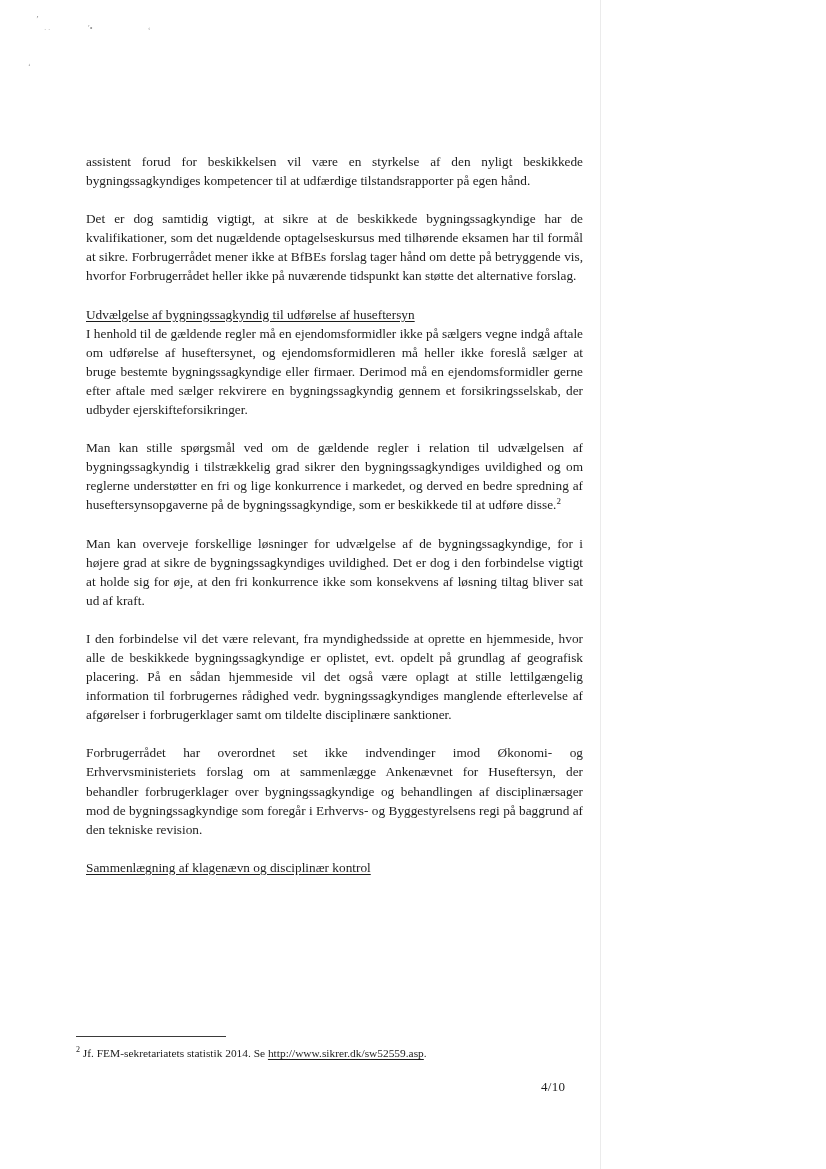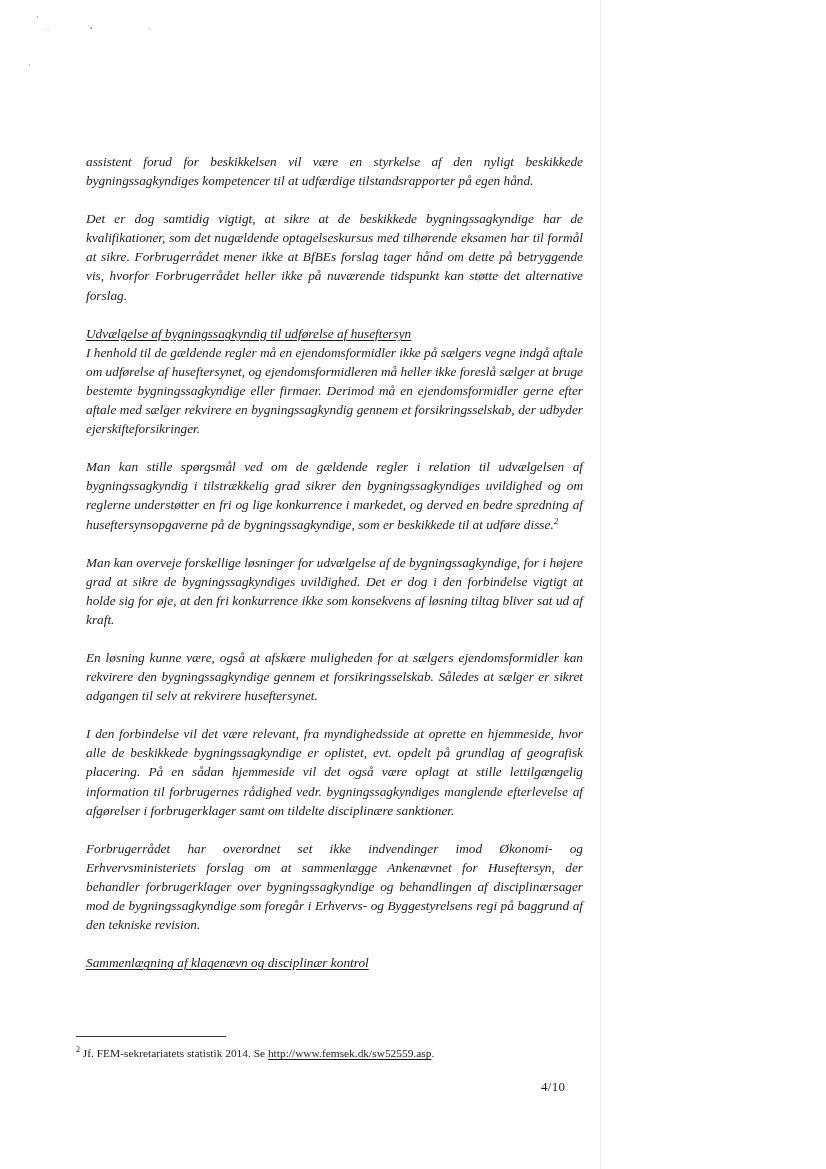--- a/index.html
+++ b/index.html
@@ -43,21 +43,20 @@
     position: absolute;
     left: 86px;
     top: 152px;
     width: 497px;
     font-size: 13.3px;
     line-height: 19.1px;
     text-align: justify;
   }
   .para {
     margin-bottom: 19px;
-    font-style: italic;
   }
   .heading {
     text-decoration: underline;
     text-underline-offset: 2px;
     margin-bottom: 0;
   }
   .fn-ref {
     font-size: 9px;
     vertical-align: super;
     line-height: 0;
@@ -115,30 +114,29 @@
     <p class="para">Det er dog samtidig vigtigt, at sikre at de beskikkede bygningssagkyndige har de kvalifikationer, som det nugældende optagelseskursus med tilhørende eksamen har til formål at sikre. Forbrugerrådet mener ikke at BfBEs forslag tager hånd om dette på betryggende vis, hvorfor Forbrugerrådet heller ikke på nuværende tidspunkt kan støtte det alternative forslag.</p>
 
     <p class="para heading">Udvælgelse af bygningssagkyndig til udførelse af huseftersyn</p>
 
     <p class="para">I henhold til de gældende regler må en ejendomsformidler ikke på sælgers vegne indgå aftale om udførelse af huseftersynet, og ejendomsformidleren må heller ikke foreslå sælger at bruge bestemte bygningssagkyndige eller firmaer. Derimod må en ejendomsformidler gerne efter aftale med sælger rekvirere en bygningssagkyndig gennem et forsikringsselskab, der udbyder ejerskifteforsikringer.</p>
 
     <p class="para"><span>Man kan stille spørgsmål ved om de gældende regler i relation til udvælgelsen af bygningssagkyndig i tilstrækkelig grad sikrer den bygningssagkyndiges uvildighed og om reglerne understøtter en fri og lige konkurrence i markedet, og derved en bedre spredning af huseftersynsopgaverne på de bygningssagkyndige, som er beskikkede til at udføre disse.</span><sup class="fn-ref">2</sup></p>
 
     <p class="para">Man kan overveje forskellige løsninger for udvælgelse af de bygningssagkyndige, for i højere grad at sikre de bygningssagkyndiges uvildighed. Det er dog i den forbindelse vigtigt at holde sig for øje, at den fri konkurrence ikke som konsekvens af løsning tiltag bliver sat ud af kraft.</p>
 
-    <p class="para">En løsning kunne være, også at afskære muligheden for at sælgers ejendomsformidler kan rekvirere den bygningssagkyndige gennem et forsikringsselskab. Således at sælger er sikret adgangen til selv at rekvirere huseftersynet.</p>
 
     <p class="para">I den forbindelse vil det være relevant, fra myndighedsside at oprette en hjemmeside, hvor alle de beskikkede bygningssagkyndige er oplistet, evt. opdelt på grundlag af geografisk placering. På en sådan hjemmeside vil det også være oplagt at stille lettilgængelig information til forbrugernes rådighed vedr. bygningssagkyndiges manglende efterlevelse af afgørelser i forbrugerklager samt om tildelte disciplinære sanktioner.</p>
 
     <p class="para">Forbrugerrådet har overordnet set ikke indvendinger imod Økonomi- og Erhvervsministeriets forslag om at sammenlægge Ankenævnet for Huseftersyn, der behandler forbrugerklager over bygningssagkyndige og behandlingen af disciplinærsager mod de bygningssagkyndige som foregår i Erhvervs- og Byggestyrelsens regi på baggrund af den tekniske revision.</p>
 
     <p class="para heading">Sammenlægning af klagenævn og disciplinær kontrol</p>
 
   </div>
 
   <div class="footnote">
     <div class="footnote-rule"></div>
-    <p class="footnote-text"><sup>2</sup><span> Jf. FEM-sekretariatets statistik 2014. Se </span><a class="fn-link" href="#">http://www.femsek.dk/sw52559.asp</a><span>.</span></p>
+    <p class="footnote-text"><sup>2</sup><span> Jf. FEM-sekretariatets statistik 2014. Se </span><a class="fn-link" href="#">http://www.sikrer.dk/sw52559.asp</a><span>.</span></p>
   </div>
 
   <div class="page-number">4/10</div>
 
 </div>
 
 </body></html>

